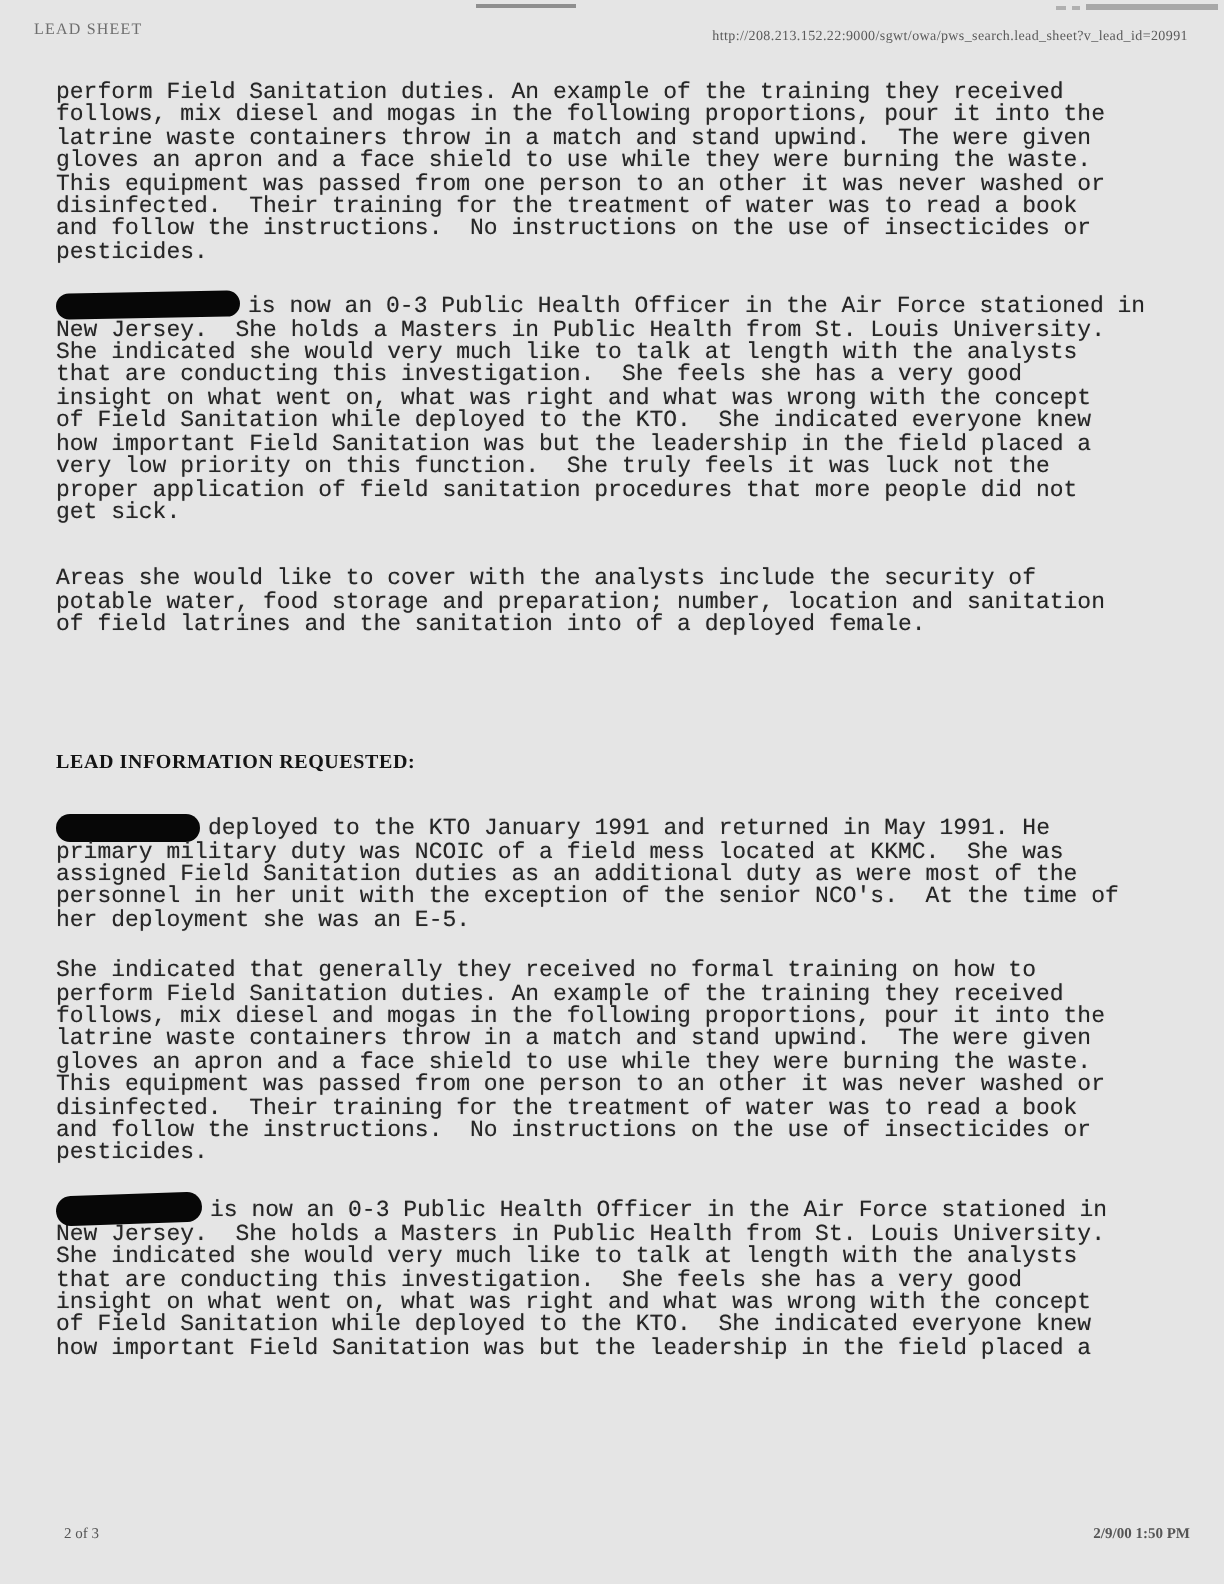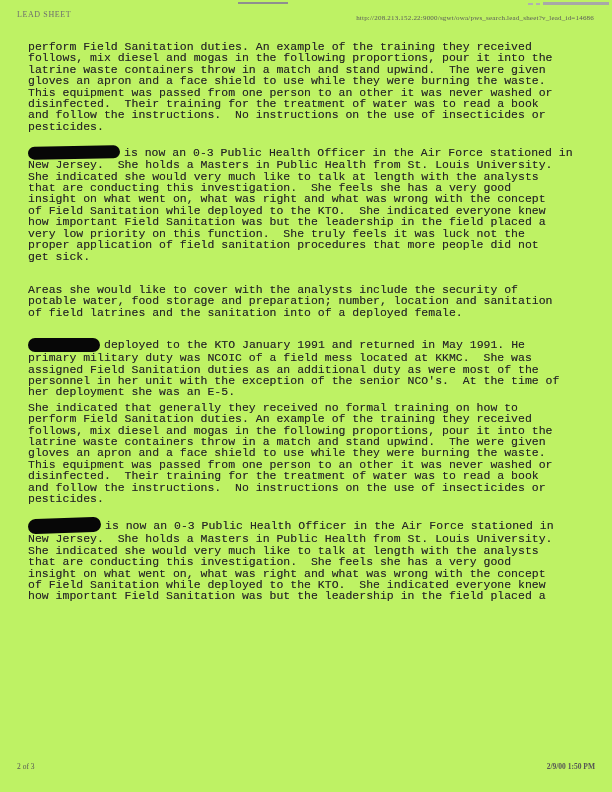--- a/index.html
+++ b/index.html
@@ -1,18 +1,18 @@
 <!DOCTYPE html>
 <html><head>
 <meta charset="utf-8">
 <style>
   html, body { margin:0; padding:0; background:#ffffff; }
   .page {
     position:relative; width:612px; height:792px; overflow:hidden;
-    background:#bef264;
+    background:#e5e5e5;
     font-family:"Liberation Serif", serif;
   }
   .artifact { position:absolute; background:#9a9a9a; }
   .a1  { left:238px; top:2px; width:50px; height:2px; background:#8f8f8f; }
   .a2a { left:528px; top:3px; width:5px;  height:2px; background:#b0b0b0; }
   .a2b { left:536px; top:3px; width:4px;  height:2px; background:#b0b0b0; }
   .a2c { left:543px; top:2px; width:66px; height:3px; background:#a8a8a8; }
 
   .hdr-left {
     position:absolute; left:17px; top:10px;
@@ -29,54 +29,54 @@
     font-family:"Liberation Mono","DejaVu Sans Mono",monospace;
     font-size:11.5px; line-height:11.4px; color:#262626;
     white-space:pre-wrap; margin:0;
     text-shadow:0 0 0.4px rgba(40,40,40,0.45);
   }
   .ptext { white-space:pre-wrap; }
 
   .pB { margin-top:14px; }
   .pC { margin-top:22px; }
   .pD { margin-top:20px; }
-  .pE { margin-top:4px; }
+  .pE { margin-top:14px; }
   .pF { margin-top:14px; }
 
   .heading {
     font-family:"Liberation Serif", serif; font-weight:bold;
     font-size:10px; color:#141414; letter-spacing:0.3px; margin:0;
   }
   .h1 { margin-top:57px; }
   .h2 { margin-top:23px; }
 
   .syn { margin-top:5px; }
 
   .redact { background:#070707; display:inline-block; border-radius:7px; }
   .r1  { width:92px;  height:13px; vertical-align:-3px; margin-right:4px; transform:rotate(-1deg); }
   .r2a { width:104px; height:14px; vertical-align:-4px; margin-right:2px; border-radius:8px; }
   .r2b { display:block; width:199px; height:14px; margin-top:1px; border-radius:8px; transform:rotate(-0.8deg); }
   .r3  { width:72px;  height:14px; vertical-align:-4px; margin-right:4px; border-radius:8px; }
   .r4  { width:73px;  height:15px; vertical-align:-4px; margin-right:4px; border-radius:8px; transform:rotate(-2deg); }
 
-  .ft-left  { position:absolute; left:17px;  top:762px; font-size:7.5px; color:#555555; }
+  .ft-left  { position:absolute; left:32px;  top:762px; font-size:7.5px; color:#555555; }
   .ft-right { position:absolute; right:17px; top:762px; font-size:7.5px; color:#555555;font-weight:bold; }
 </style>
 </head>
 <body>
 
 <div class="page">
 
   <div class="artifact a1"></div>
   <div class="artifact a2a"></div>
   <div class="artifact a2b"></div>
   <div class="artifact a2c"></div>
 
   <div class="hdr-left">LEAD SHEET</div>
-  <div class="hdr-right">http://208.213.152.22:9000/sgwt/owa/pws_search.lead_sheet?v_lead_id=14686</div>
+  <div class="hdr-right">http://208.213.152.22:9000/sgwt/owa/pws_search.lead_sheet?v_lead_id=20991</div>
 
   <div class="docbody">
 
     <p class="mono pA">perform Field Sanitation duties. An example of the training they received
 follows, mix diesel and mogas in the following proportions, pour it into the
 latrine waste containers throw in a match and stand upwind.  The were given
 gloves an apron and a face shield to use while they were burning the waste.
 This equipment was passed from one person to an other it was never washed or
 disinfected.  Their training for the treatment of water was to read a book
 and follow the instructions.  No instructions on the use of insecticides or
@@ -90,20 +90,21 @@
 of Field Sanitation while deployed to the KTO.  She indicated everyone knew
 how important Field Sanitation was but the leadership in the field placed a
 very low priority on this function.  She truly feels it was luck not the
 proper application of field sanitation procedures that more people did not
 get sick.</span></p>
 
     <p class="mono pC">Areas she would like to cover with the analysts include the security of
 potable water, food storage and preparation; number, location and sanitation
 of field latrines and the sanitation into of a deployed female.</p>
 
+    <h2 class="heading h1">LEAD INFORMATION REQUESTED:</h2>
 
 
 
     <p class="mono pD"><span class="redact r3"></span><span class="ptext">deployed to the KTO January 1991 and returned in May 1991. He
 primary military duty was NCOIC of a field mess located at KKMC.  She was
 assigned Field Sanitation duties as an additional duty as were most of the
 personnel in her unit with the exception of the senior NCO's.  At the time of
 her deployment she was an E-5.</span></p>
 
     <p class="mono pE">She indicated that generally they received no formal training on how to

